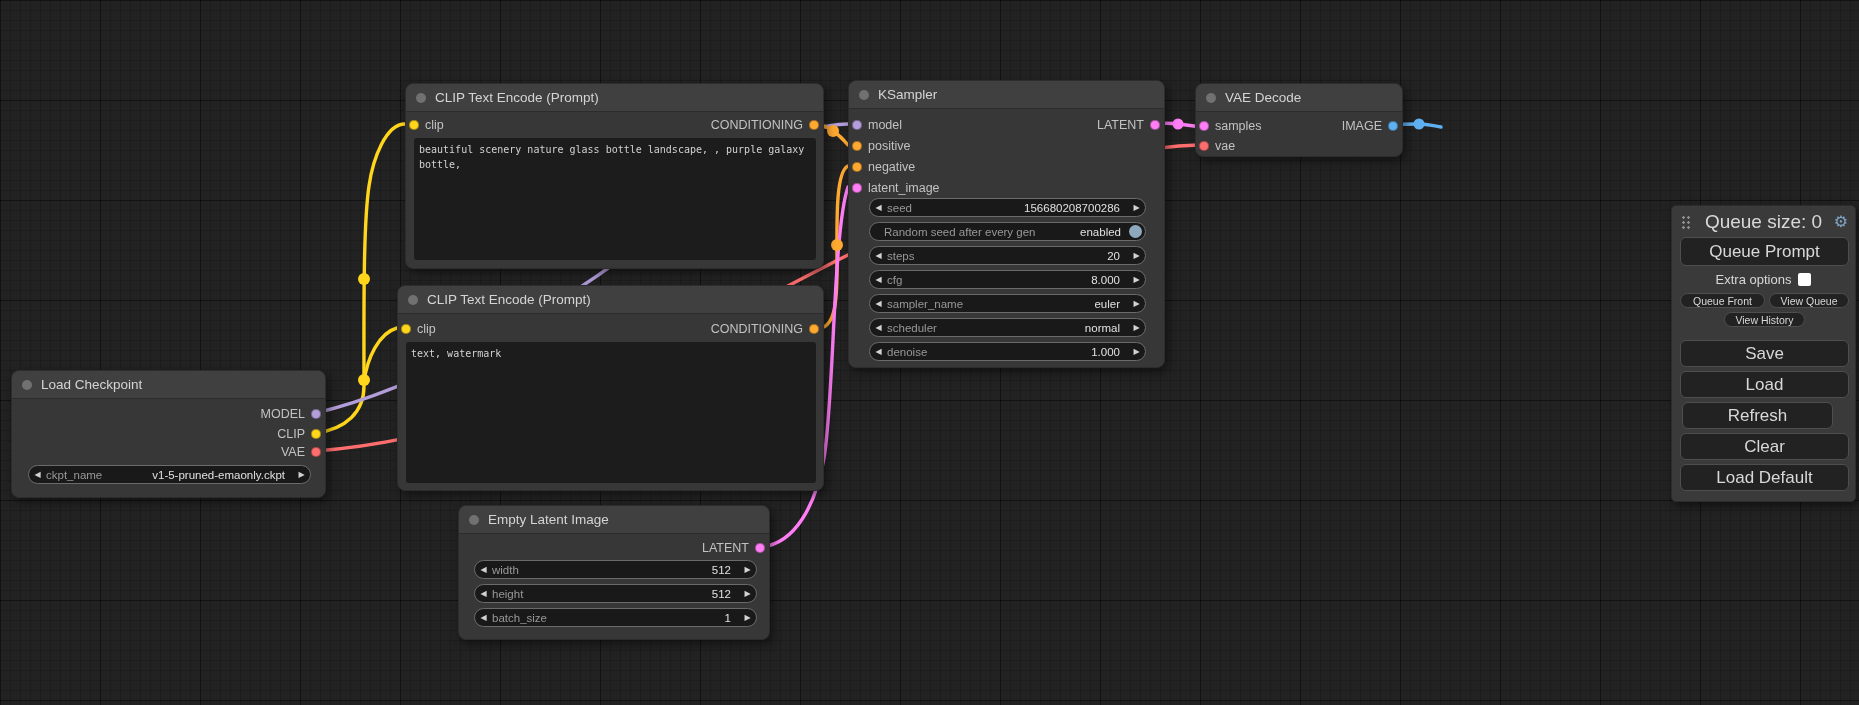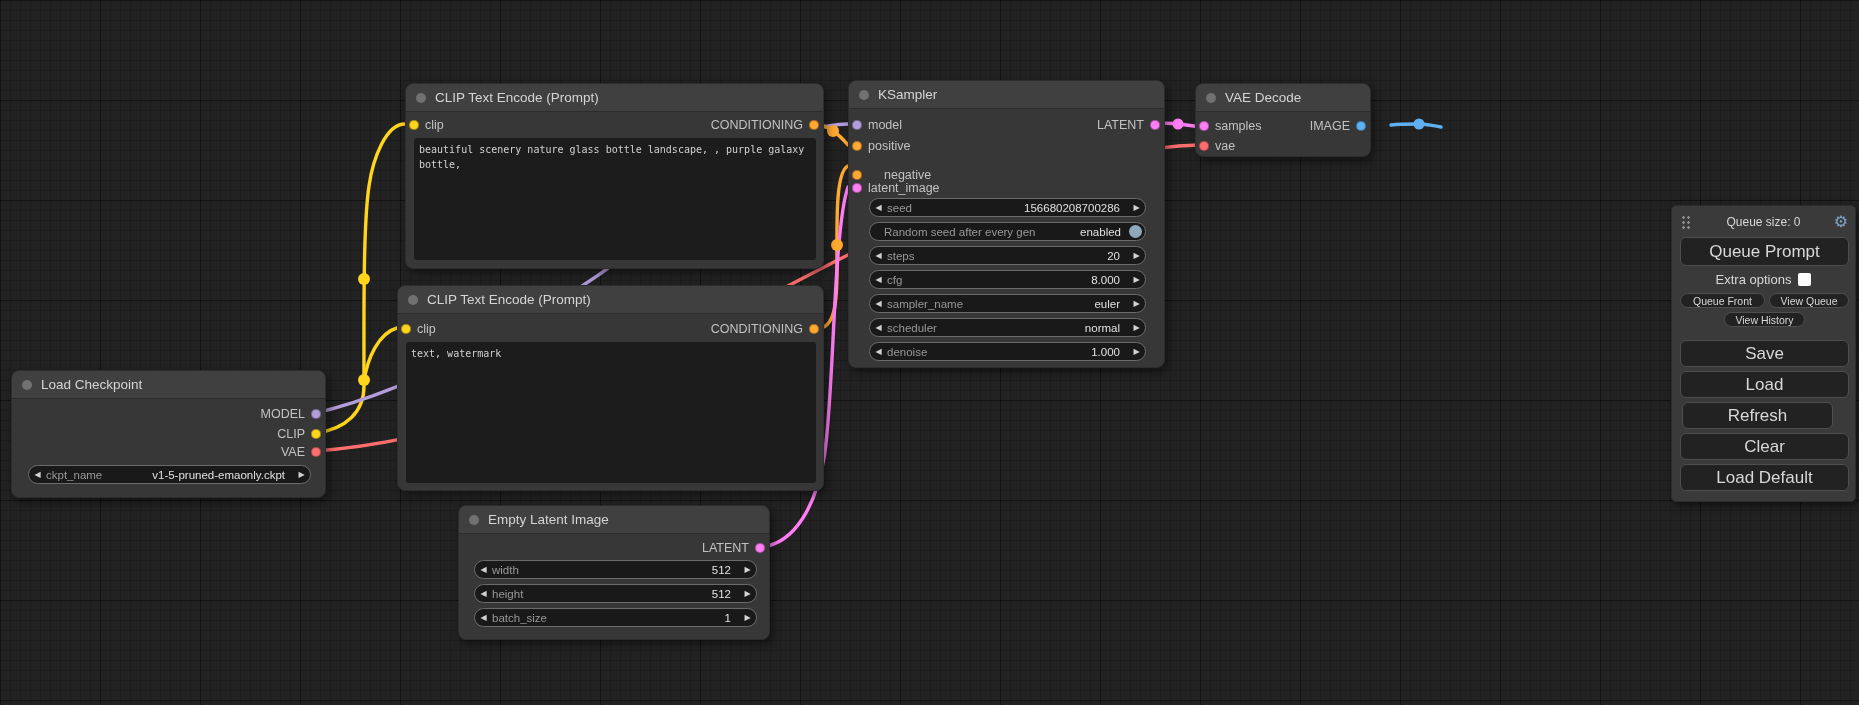--- a/index.html
+++ b/index.html
@@ -58,21 +58,21 @@
     box-shadow:3px 4px 10px rgba(0,0,0,.5);color:#d8d8d8;
   }
   .qbtn{
     position:absolute;background:#222222;border:1px solid #4e4e4e;border-radius:6px;
     color:#d8d8d8;display:flex;align-items:center;justify-content:center;
     font-family:"Liberation Sans",sans-serif;cursor:pointer;
   }
   .qbtn.big{font-size:17px;}
   .qbtn.small{font-size:10.5px;border-radius:9px;}
   .qheader{position:absolute;top:6px;left:0;right:0;height:20px;}
-  .qsize{position:absolute;left:0;right:0;text-align:center;font-size:12px;color:#d8d8d8;line-height:20px;}
+  .qsize{position:absolute;left:0;right:0;text-align:center;font-size:19px;color:#d8d8d8;line-height:20px;}
   .drag-handle{
     position:absolute;left:9px;top:3px;width:9px;height:14px;cursor:grab;
     background-image:radial-gradient(circle,#909090 1.1px,transparent 1.5px);
     background-size:5px 5px;background-position:0 0;
   }
   .gear{position:absolute;right:7px;top:0;font-size:16px;line-height:20px;cursor:pointer;}
   .extra-row{position:absolute;top:66px;left:0;right:0;text-align:center;font-size:13px;color:#d8d8d8;}
   .checkbox{display:inline-block;width:13px;height:13px;background:#ffffff;border-radius:2px;vertical-align:-2px;margin-left:7px;cursor:pointer;}
 </style>
 </head>
@@ -136,21 +136,21 @@
       <span>KSampler</span>
     </div>
     <div class="slot in" style="top:37px;">
       <span class="slot-dot" style="background: rgb(179, 157, 219);"></span>
       <span class="slot-label">model</span>
     </div>
     <div class="slot in" style="top:58px;">
       <span class="slot-dot" style="background: rgb(255, 169, 49);"></span>
       <span class="slot-label">positive</span>
     </div>
-    <div class="slot in" style="top:87px;padding-left:16px;">
+    <div class="slot in" style="top:79px;">
       <span class="slot-dot" style="background: rgb(255, 169, 49);"></span>
       <span class="slot-label">negative</span>
     </div>
     <div class="slot in" style="top:100px;">
       <span class="slot-dot" style="background: rgb(255, 126, 246);"></span>
       <span class="slot-label">latent_image</span>
     </div>
     <div class="slot out" style="top:37px;">
       <span class="slot-label">LATENT</span>
       <span class="slot-dot" style="background: rgb(255, 126, 246);"></span>
@@ -192,21 +192,21 @@
       <span class="w-arrow">▶</span>
     </div>
     <div class="widget" style="left:20px;top:261px;width:277px;">
       <span class="w-arrow">◀</span>
       <span class="w-label">denoise</span>
       <span class="w-value">1.000</span>
       <span class="w-arrow">▶</span>
     </div>
   </div>
 
-  <div class="node" style="left:1195px;top:83px;width:176px;height:74px;">
+  <div class="node" style="left:1195px;top:83px;width:208px;height:74px;">
     <div class="node-title">
       <span class="title-dot"></span>
       <span>VAE Decode</span>
     </div>
     <div class="slot in" style="top:35px;">
       <span class="slot-dot" style="background: rgb(255, 126, 246);"></span>
       <span class="slot-label">samples</span>
     </div>
     <div class="slot in" style="top:55px;">
       <span class="slot-dot" style="background: rgb(255, 110, 110);"></span>

